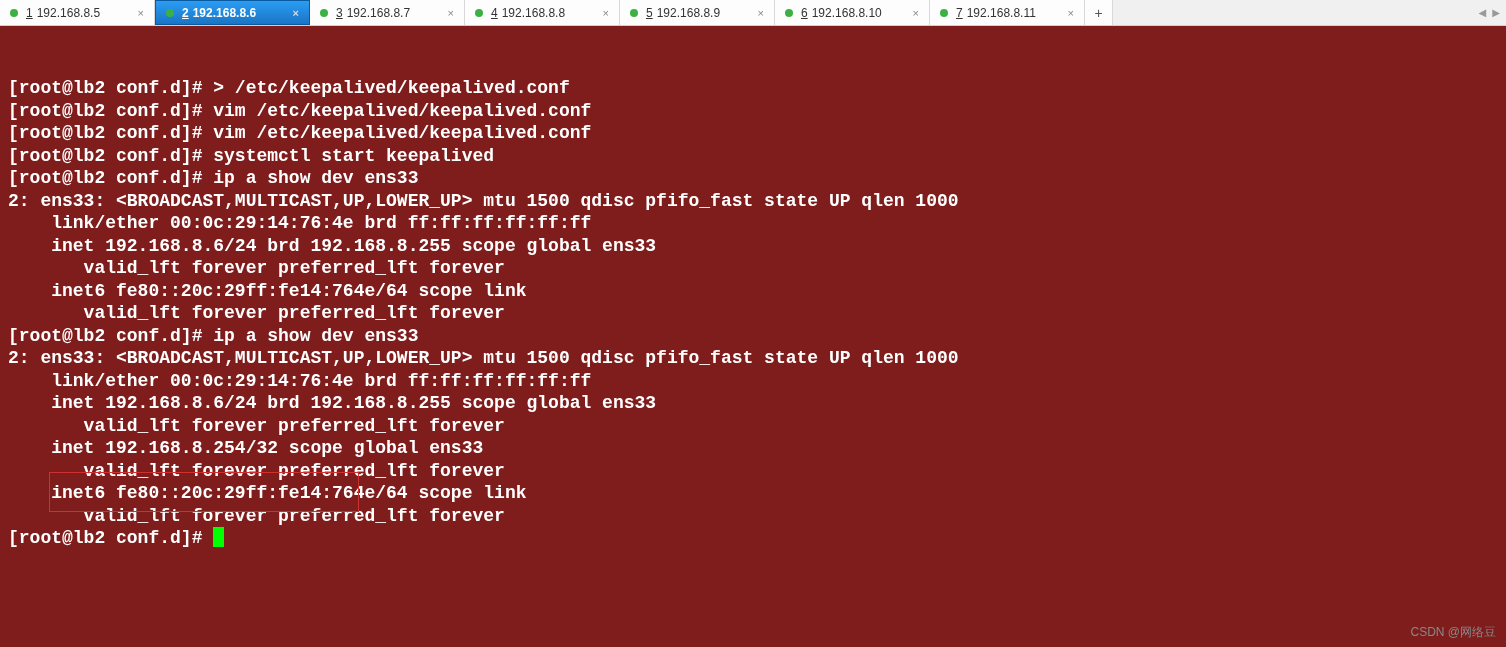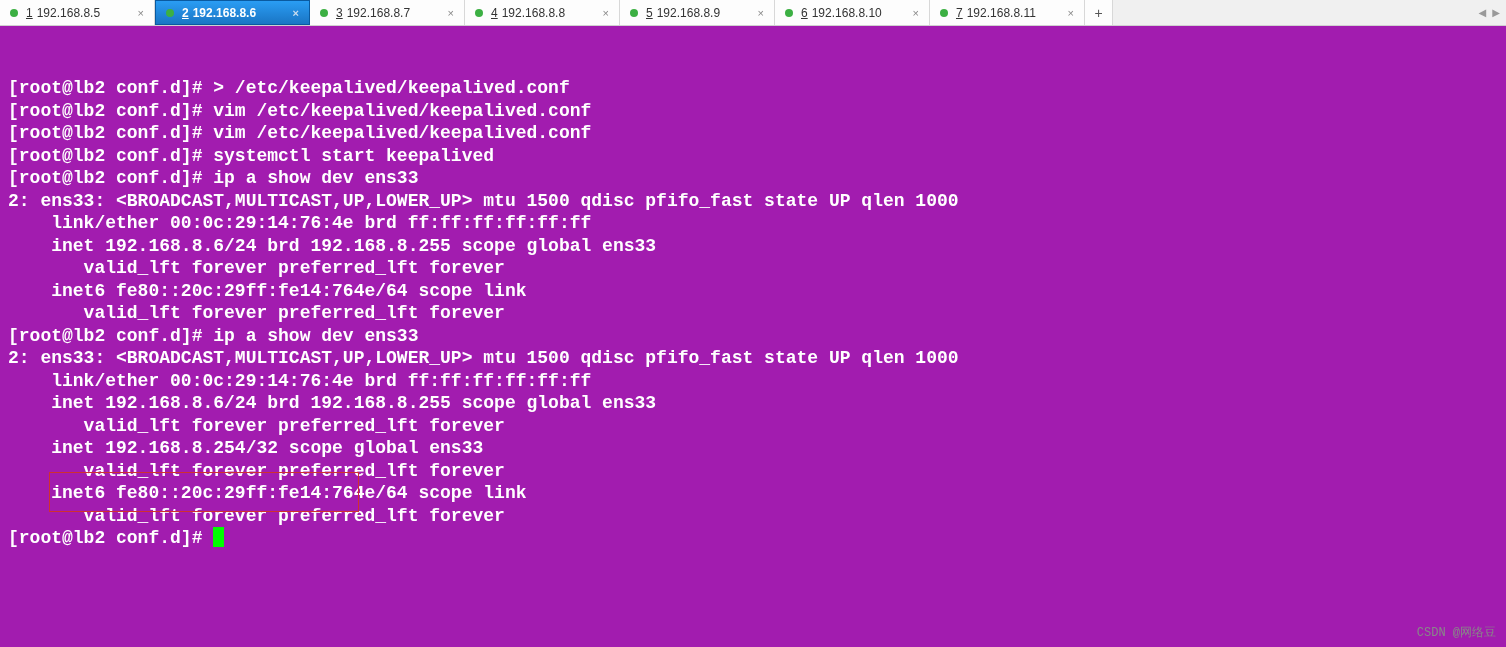--- a/index.html
+++ b/index.html
@@ -70,21 +70,21 @@
     .nav-arrows {
       margin-left: auto;
       display: flex;
       align-items: center;
       padding: 0 6px;
       gap: 6px;
       color: #999;
       font-size: 10px;
     }
     .terminal {
-      background: #a21caf;
+      background: #7f1d1d;
       color: #fff;
       font-family: "Consolas", "Courier New", monospace;
       font-size: 18px;
       line-height: 22.5px;
       padding: 6px 8px;
       height: calc(100% - 26px);
       white-space: pre;
       position: relative;
       font-weight: bold;
     }
@@ -100,21 +100,21 @@
       position: absolute;
       border: 1px solid #d03030;
       pointer-events: none;
     }
     .watermark {
       position: absolute;
       bottom: 6px;
       right: 10px;
       color: #888;
       font-size: 12px;
-      font-family: Liberation Mono, monospace;
+      font-family: Liberation Sans, sans-serif;
     }
   </style>
 </head>
 <body>
 
 <div class="tab-bar">
   <div id="tabs-container" style="display:flex;">
       <div class="tab">
         <span class="dot"></span>
         <span class="num">1</span>

